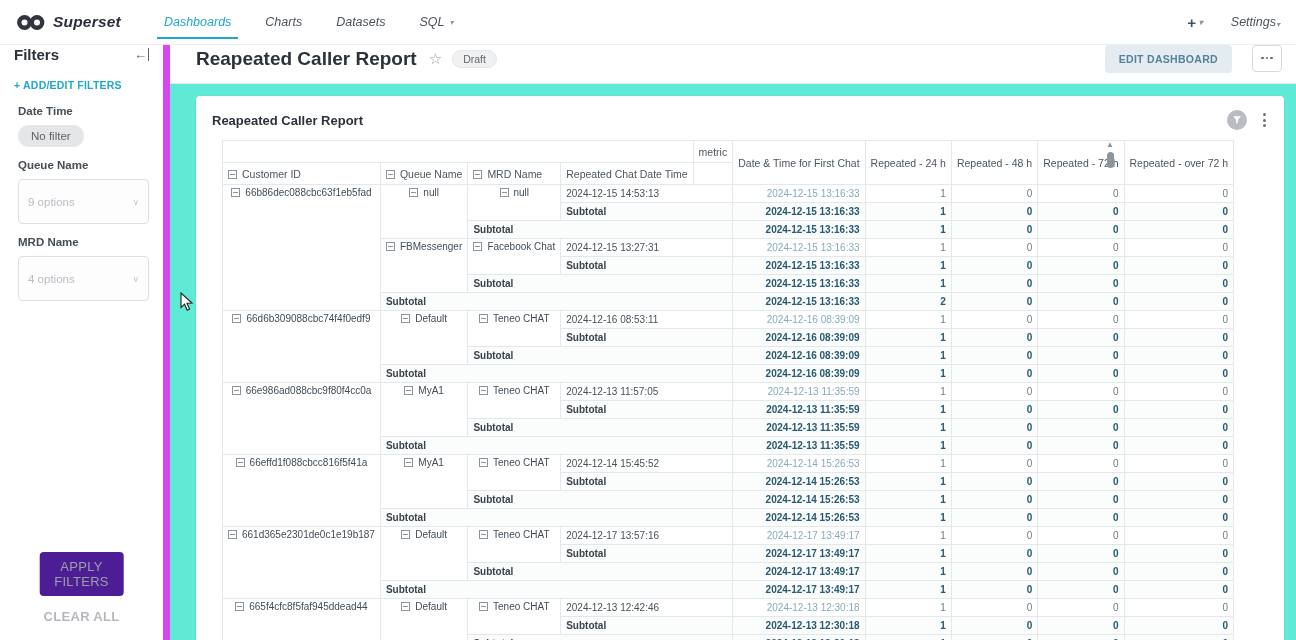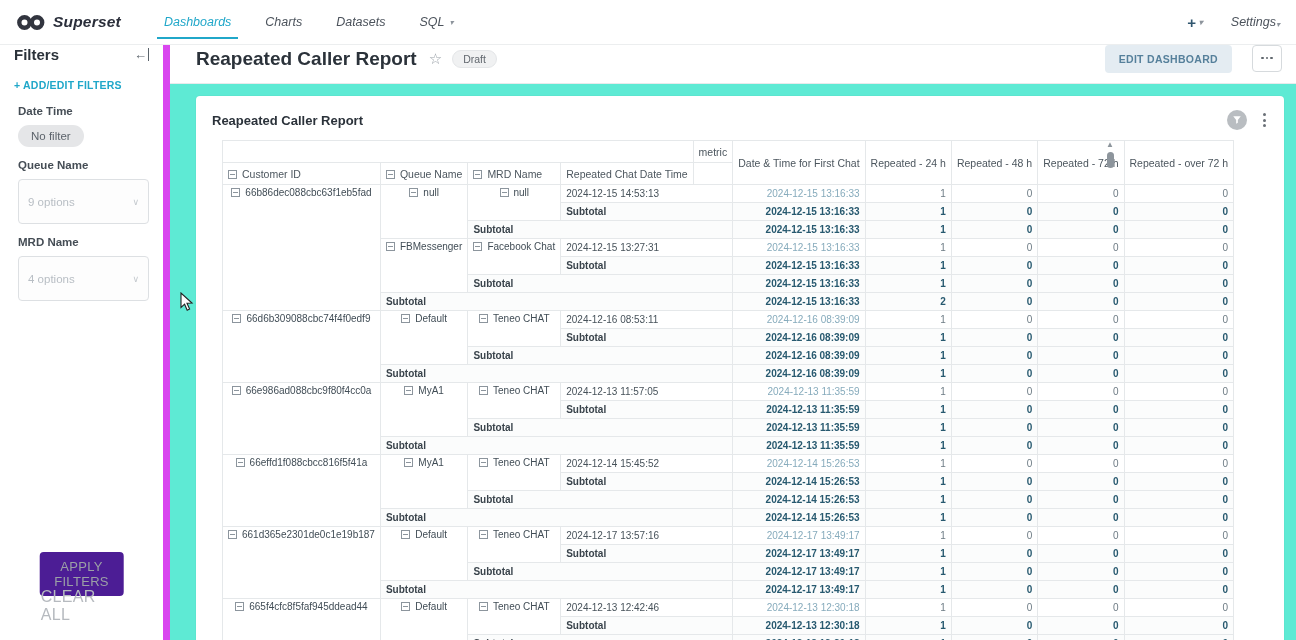--- a/index.html
+++ b/index.html
@@ -36,21 +36,21 @@
   .pill { display:inline-block; background:#e5e6e8; border-radius:13px; padding:5px 13px;
     font-size:11.5px; color:#5c636b; cursor:pointer; }
   .sel { height:45px; border:1px solid #dde0e3; border-radius:4px; background:#fdfdfd;
     display:flex; align-items:center; justify-content:space-between; padding:0 9px; cursor:pointer; }
   .sel-val { font-size:11.5px; color:#b8bec4; }
   .sel-chev { font-size:9px; color:#c3c8cd; }
   .apply-btn { position:absolute; left:50%; transform:translateX(-50%); bottom:44px;
     background:#4c1d95; border:none; border-radius:4px; padding:7px 15px; font-size:13px;
     font-weight:400; color:#9ba0a6; letter-spacing:.3px; font-family:"Liberation Sans",sans-serif; }
   .clear-btn { position:absolute; left:50%; transform:translateX(-50%); bottom:16px;
-    font-size:16px; font-weight:400; color:#b6babf; letter-spacing:.3px; cursor:pointer; }
+    font-size:13px; font-weight:700; color:#b6babf; letter-spacing:.3px; cursor:pointer; }
 
   
   #main { position:absolute; left:170px; top:34px; width:1126px; height:606px; background:#5eead4; }
   #dash-header { height:50px; background:#fff; border-bottom:1px solid #e8eaec; display:flex;
     align-items:center; padding:0 14px 0 26px; }
   .dash-title { font-size:19px; font-weight:700; color:#2b323a; margin-right:12px; }
   .star { font-size:15px; color:#9aa1a8; margin-right:10px; cursor:pointer; }
   .draft-pill { background:#f0f1f2; border:1px solid #e4e6e8; border-radius:10px; padding:2px 10px;
     font-size:10.5px; color:#61676e; }
   .hdr-right { margin-left:auto; display:flex; gap:20px; }

